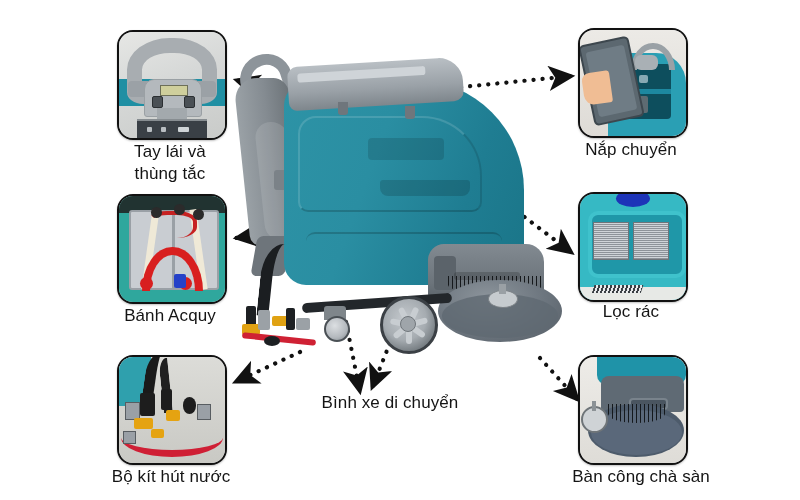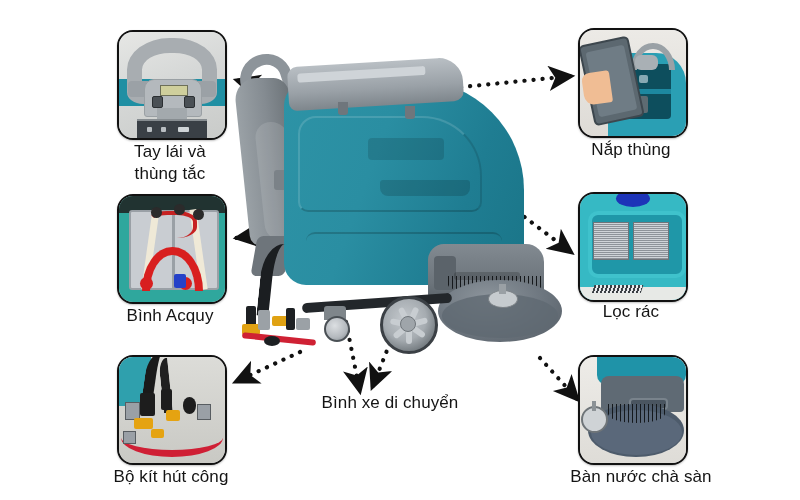--- a/index.html
+++ b/index.html
@@ -457,21 +457,21 @@
         <div class="t2-wire"></div>
         <div class="t2-cable"></div>
         <div class="t2-term l"></div>
         <div class="t2-term r"></div>
         <div class="t2-blue"></div>
         <div class="t2-knob" style="left:30%;top:10%;"></div>
         <div class="t2-knob" style="left:52%;top:8%;"></div>
         <div class="t2-knob" style="left:70%;top:12%;"></div>
       </div>
     </div>
-    <div class="cap" style="left:107px;top:305px;width:126px;">Bình Acquy</div>
+    <div class="cap" style="left:107px;top:305px;width:126px;">Bánh Acquy</div>
   </div>
 
   <div class="callout">
     <div class="thumb" style="left:117px;top:355px;">
       <div class="inner">
         <div class="fill t3-bg"></div>
         <div class="t3-teal"></div>
         <div class="t3-hose"></div>
         <div class="t3-hose2"></div>
         <div class="t3-sq" style="left:6%;top:42%;width:12%;height:16%;"></div>
@@ -479,39 +479,39 @@
         <div class="t3-yel" style="left:14%;top:58%;width:18%;height:10%;"></div>
         <div class="t3-yel" style="left:44%;top:50%;width:14%;height:10%;"></div>
         <div class="t3-blk" style="left:60%;top:38%;width:13%;height:16%;border-radius:50%;"></div>
         <div class="t3-sq" style="left:74%;top:44%;width:11%;height:14%;"></div>
         <div class="t3-blk" style="left:40%;top:30%;width:10%;height:20%;"></div>
         <div class="t3-bar"></div>
         <div class="t3-sq" style="left:4%;top:70%;width:10%;height:10%;"></div>
         <div class="t3-yel" style="left:30%;top:68%;width:12%;height:8%;"></div>
       </div>
     </div>
-    <div class="cap" style="left:98px;top:466px;width:146px;">Bộ kít hút công</div>
+    <div class="cap" style="left:98px;top:466px;width:146px;">Bộ kít hút nước</div>
   </div>
 
   <div class="callout">
     <div class="thumb" style="left:578px;top:28px;">
       <div class="inner">
         <div class="fill t4-bg"></div>
         <div class="t4-body"></div>
         <div class="t4-cavity"></div>
         <div class="t4-in" style="left:40%;top:44%;width:10%;height:9%;"></div>
         <div class="t4-in" style="left:56%;top:42%;width:8%;height:8%;"></div>
         <div class="t4-in" style="left:52%;top:62%;width:12%;height:16%;background:#5d6b72;"></div>
         <div class="t4-handle"></div>
         <div class="t4-cap"></div>
         <div class="t4-lid"></div>
         <div class="t4-hand"></div>
       </div>
     </div>
-    <div class="cap" style="left:568px;top:139px;width:126px;">Nắp thùng</div>
+    <div class="cap" style="left:568px;top:139px;width:126px;">Nắp chuyển</div>
   </div>
 
   <div class="callout">
     <div class="thumb" style="left:578px;top:192px;">
       <div class="inner">
         <div class="fill t5-bg"></div>
         <div class="t5-blue"></div>
         <div class="t5-basin"></div>
         <div class="t5-scr a"></div>
         <div class="t5-scr b"></div>
@@ -529,20 +529,20 @@
         <div class="t6-teal"></div>
         <div class="t6-hous">
           <div class="t6-slot"></div>
         </div>
         <div class="t6-deck"></div>
         <div class="t6-deck2"></div>
         <div class="t6-bristle"></div>
         <div class="t6-roll"></div>
       </div>
     </div>
-    <div class="cap" style="left:556px;top:466px;width:170px;">Bàn nước chà sàn</div>
+    <div class="cap" style="left:556px;top:466px;width:170px;">Bàn công chà sàn</div>
   </div>
 
   <div class="callout">
     <div class="cap" style="left:290px;top:392px;width:200px;">Bình xe di chuyển</div>
   </div>
 
 </div>
 
 </body></html>

